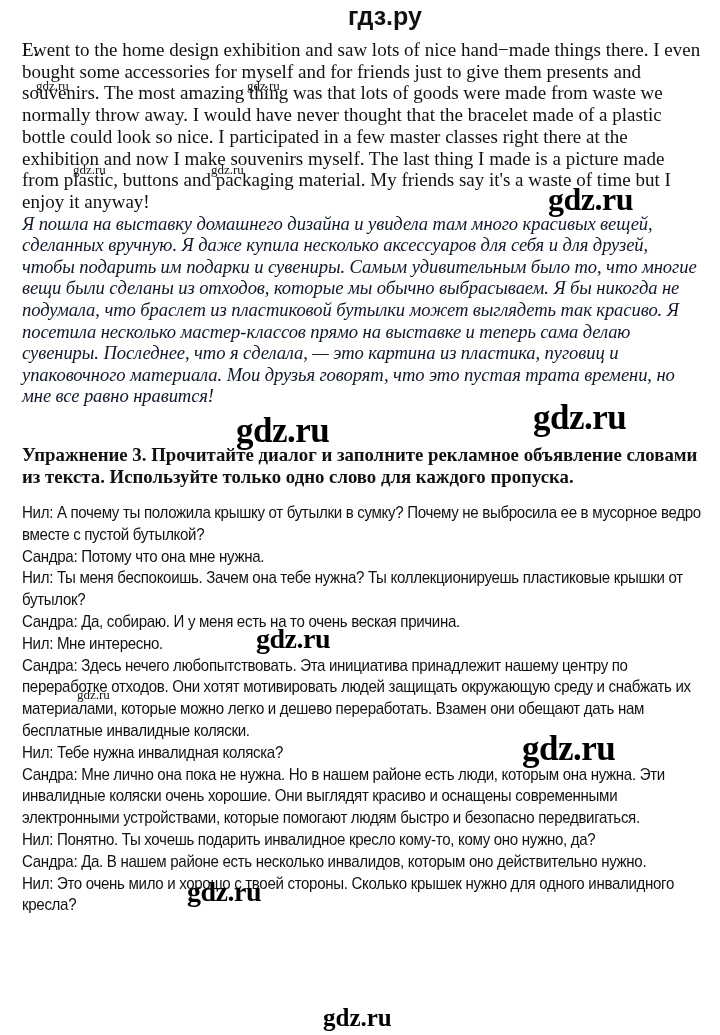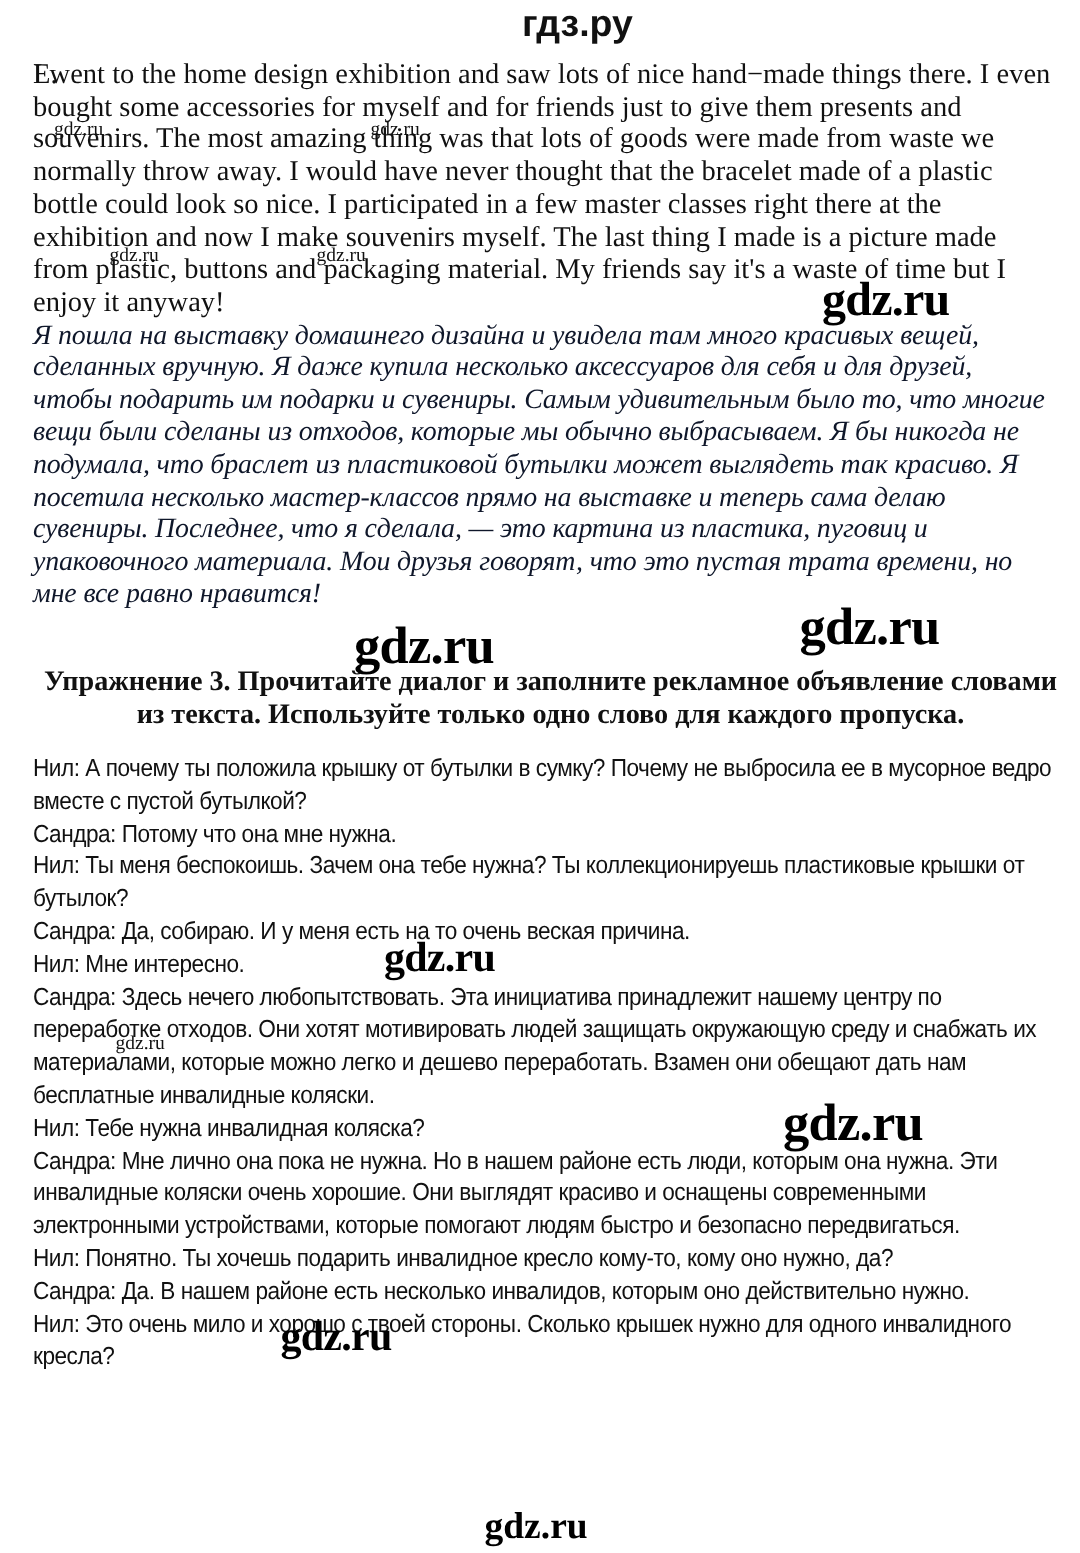--- a/index.html
+++ b/index.html
@@ -5,21 +5,21 @@
   html, body { margin: 0; padding: 0; background: #ffffff; }
   body { width: 720px; height: 1035px; position: relative; overflow: hidden; color: #111; }
   .header { position: absolute; top: 0; left: 0; width: 720px; text-align: center;
     font-family: "Liberation Sans", sans-serif; font-weight: bold; font-size: 25px; line-height: 28px; top: 2px; color: #111; margin-left: 25px; }
   .section-e { position: absolute; left: 22px; top: 39px; width: 680px;
     font-family: "Liberation Serif", serif; font-size: 19px; line-height: 21.7px; }
   .section-e .marker { position: absolute; left: 0; top: 0; }
   .section-e .body { }
   .ru-it { font-style: italic; font-family: "Liberation Serif", serif; font-size: 18.6px; line-height: 21.6px; color: #0f172a; letter-spacing: -0.1px; }
   .exercise { position: absolute; left: 22px; top: 444px; width: 690px;
-    font-family: "Liberation Serif", serif; font-weight: bold; font-size: 18.8px; line-height: 22px; text-align: center; }
+    font-family: "Liberation Serif", serif; font-weight: bold; font-size: 18.8px; line-height: 22px; }
   .dialog { position: absolute; left: 22px; top: 502px; width: 680px;
     font-family: "Liberation Sans", sans-serif; font-size: 16.4px; line-height: 21.8px; letter-spacing: -0.35px; transform: scaleX(0.92); transform-origin: left top; width: 740px; }
   .dialog p { margin: 0; }
   .wm { position: absolute; font-family: Liberation Serif, serif; font-weight: bold; color: #000; line-height: 1; }
   .wm.big { font-size: 35px; letter-spacing: -0.5px; }
   .wm.small { font-size: 13px; font-weight: normal; color: #111; }
   .wm.footer { font-size: 25px; }
 </style>
 </head>
 <body>

